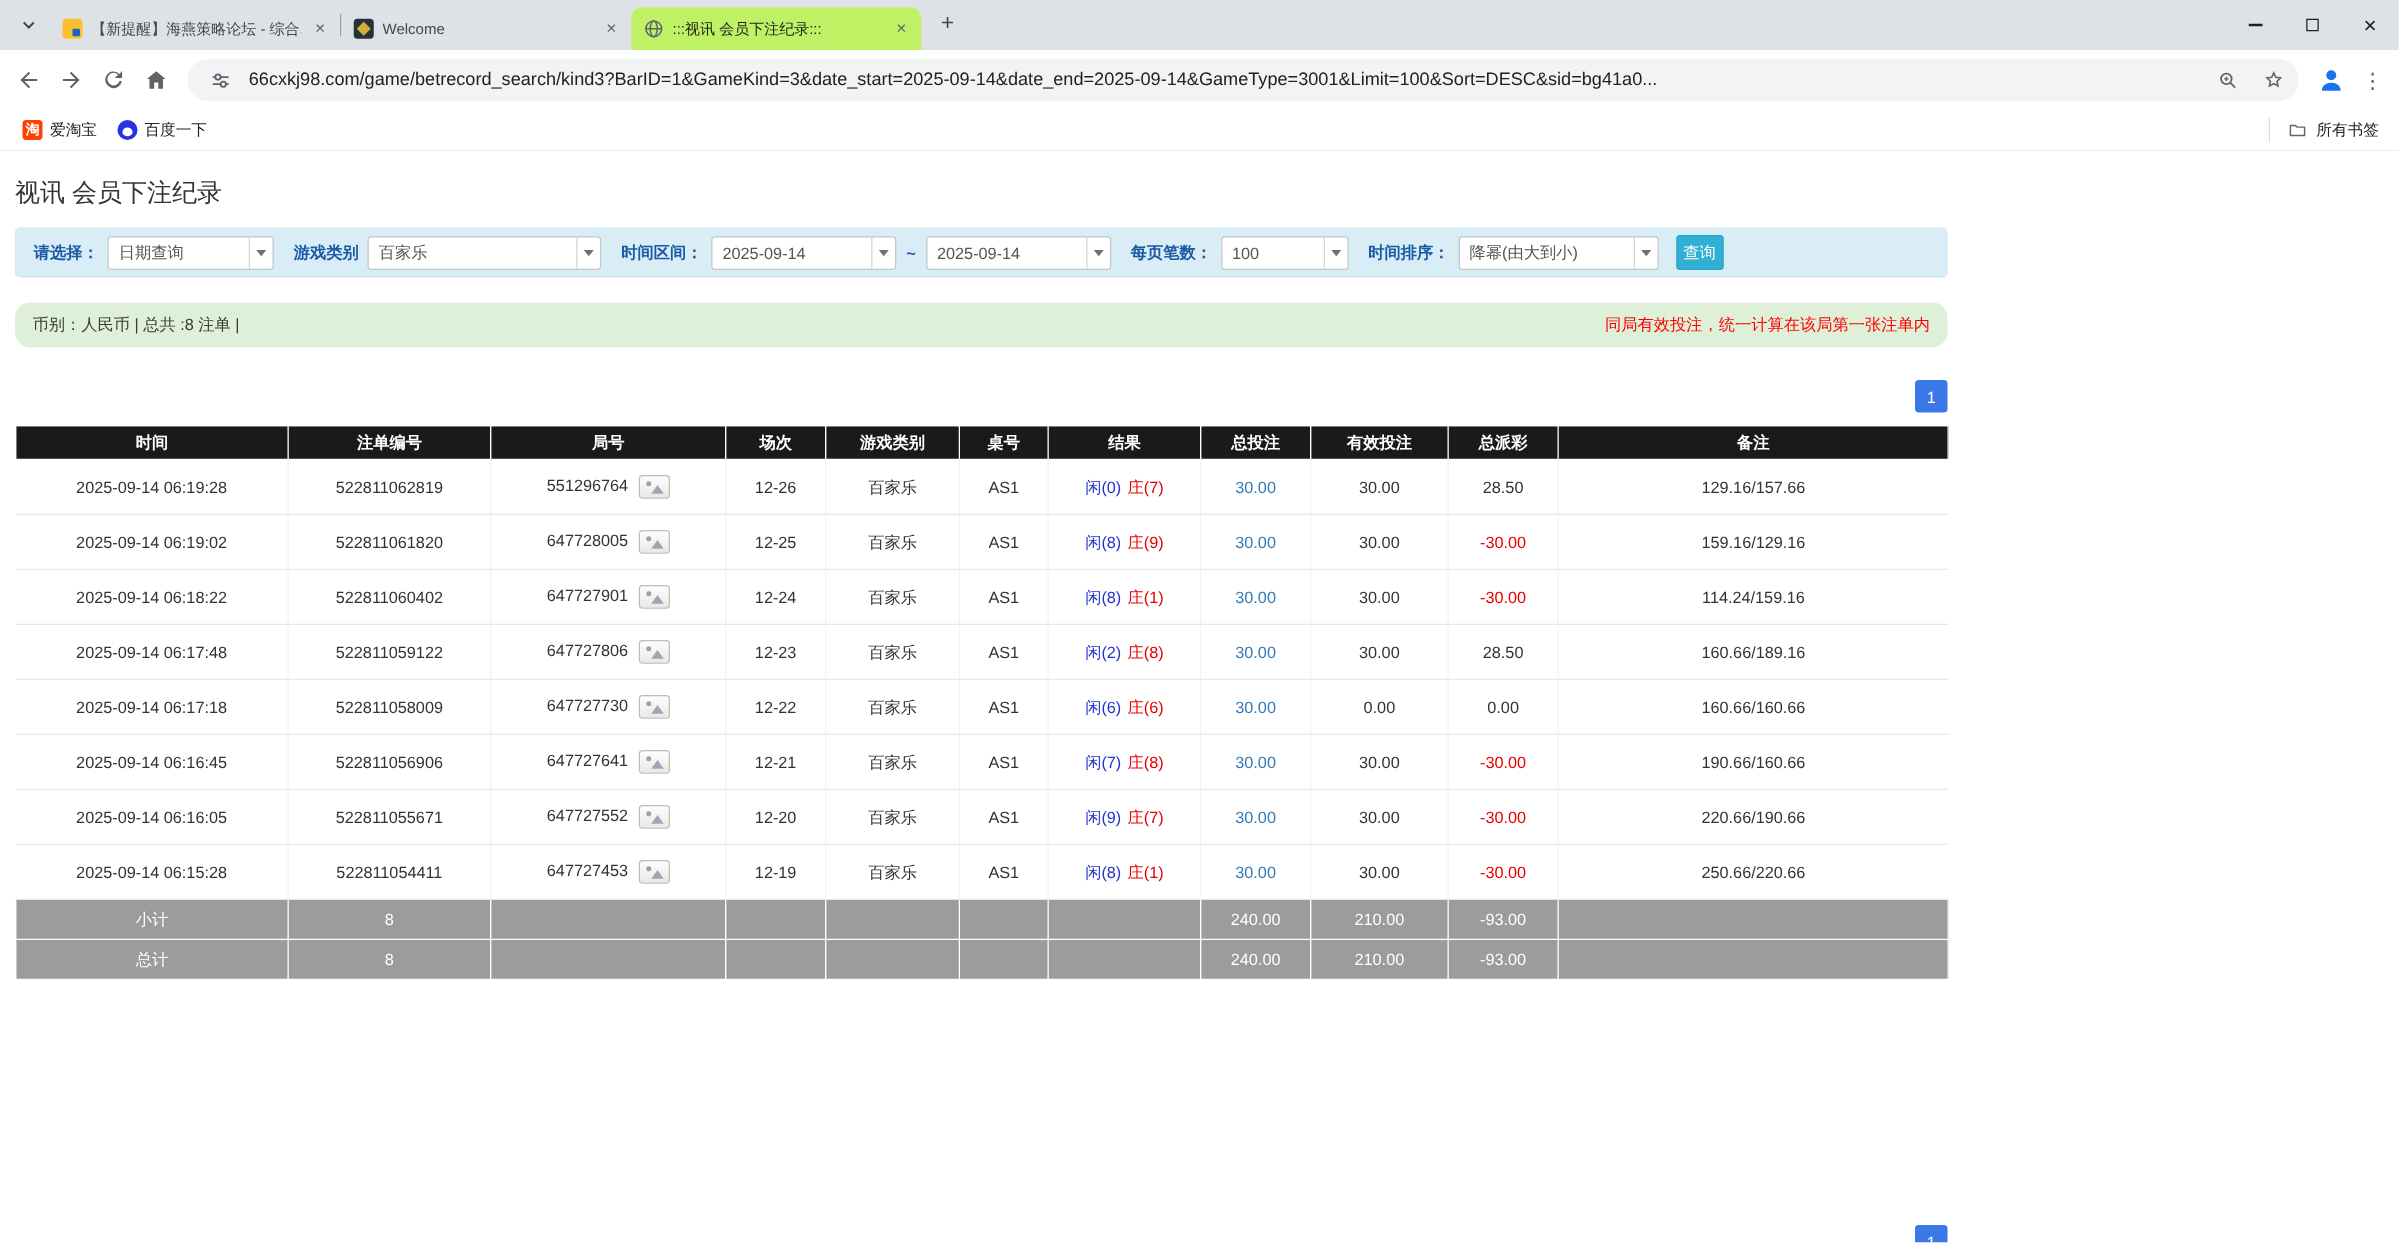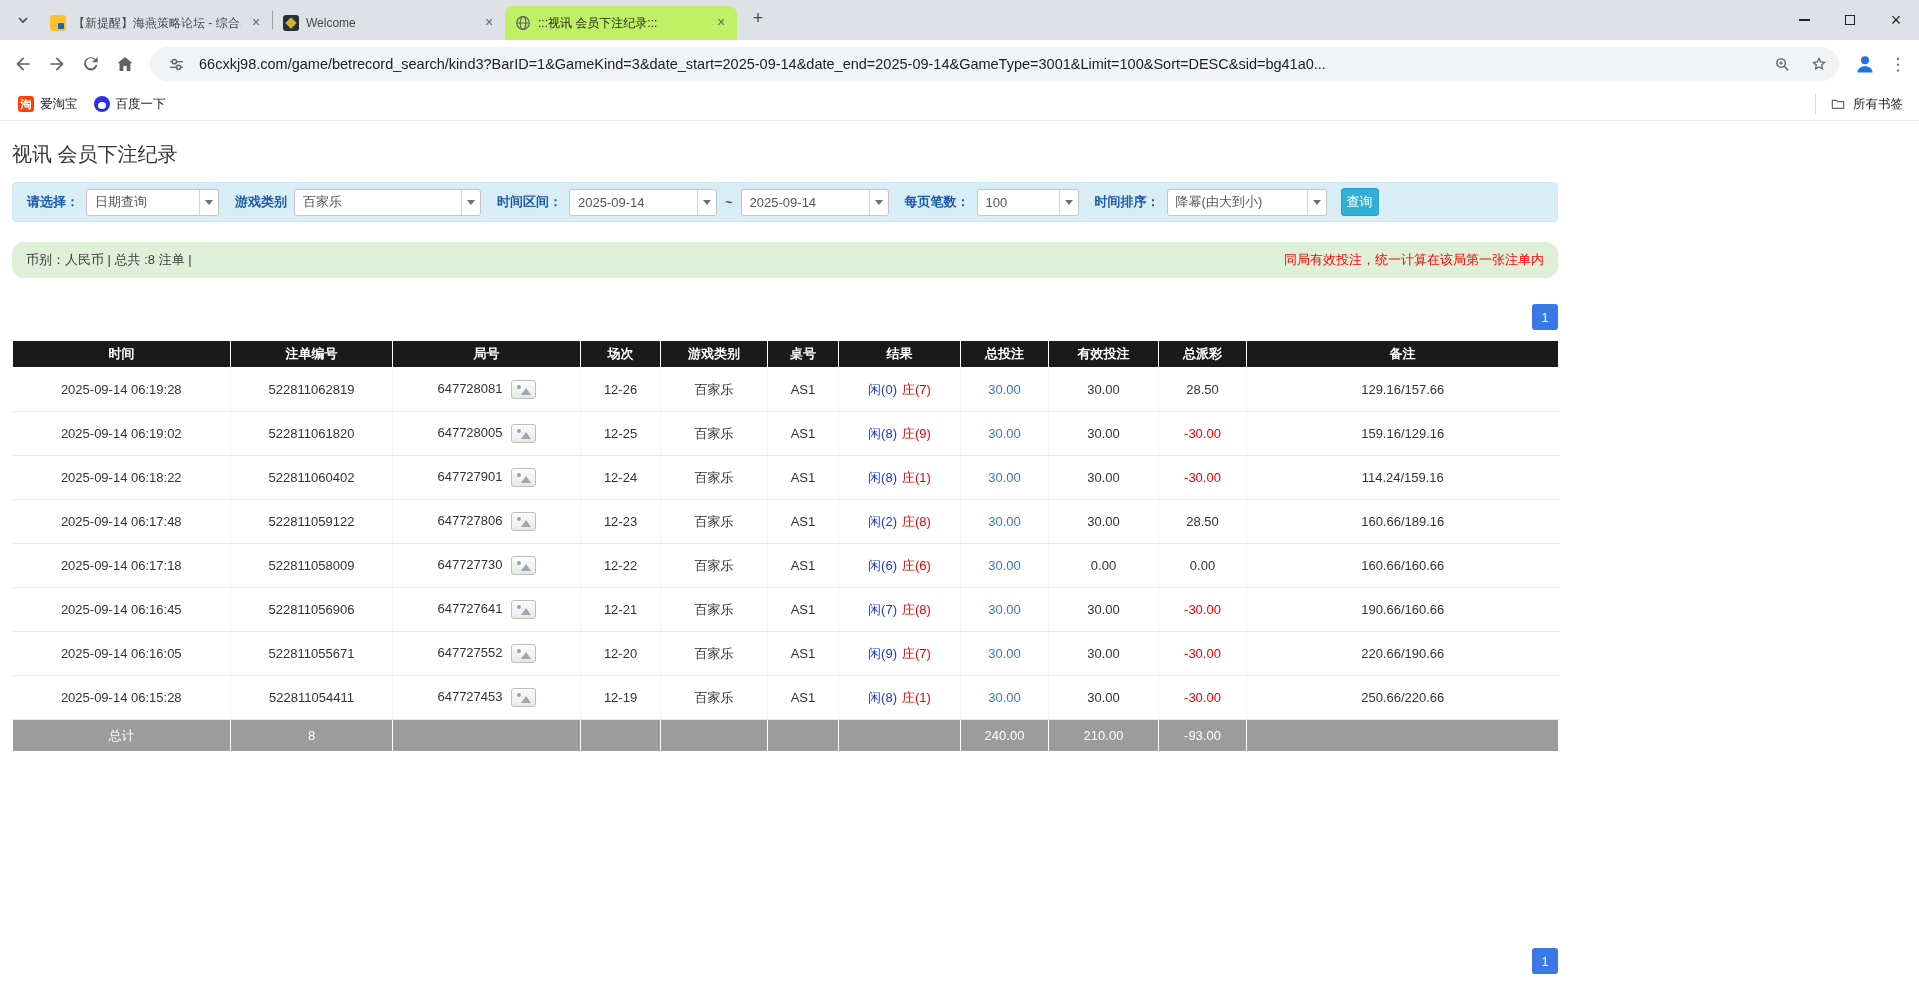--- a/index.html
+++ b/index.html
@@ -306,21 +306,21 @@
             <th>总投注</th>
             <th>有效投注</th>
             <th>总派彩</th>
             <th>备注</th>
           </tr>
       </thead>
       <tbody id="body-rows">
           <tr>
             <td>2025-09-14 06:19:28</td>
             <td>522811062819</td>
-            <td><span>647728081</span><span class="img-icon"></span></td>
+            <td><span>551296764</span><span class="img-icon"></span></td>
             <td>12-26</td>
             <td>百家乐</td>
             <td>AS1</td>
             <td><span class="res-player">闲(0)</span><span class="res-banker">庄(7)</span></td>
             <td><span class="bet-link">30.00</span></td>
             <td>30.00</td>
             <td>28.50</td>
             <td>129.16/157.66</td>
           </tr>
           <tr>
@@ -410,32 +410,45 @@
             <td>AS1</td>
             <td><span class="res-player">闲(8)</span><span class="res-banker">庄(1)</span></td>
             <td><span class="bet-link">30.00</span></td>
             <td>30.00</td>
             <td class="neg">-30.00</td>
             <td>250.66/220.66</td>
           </tr>
         </tbody>
       <tfoot>
         <tr>
-          <td>总计</td>
+          <td>小计</td>
           <td>8</td>
           <td></td>
             <td></td>
             <td></td>
           <td></td>
             <td></td>
           <td class="ft-amt">240.00</td>
           <td class="ft-amt">210.00</td>
           <td class="ft-neg">-93.00</td>
           <td></td>
         </tr>
+        <tr>
+          <td>总计</td>
+          <td>8</td>
+          <td></td>
+            <td></td>
+            <td></td>
+          <td></td>
+            <td></td>
+          <td class="ft-amt">240.00</td>
+          <td class="ft-amt">210.00</td>
+          <td class="ft-neg">-93.00</td>
+          <td></td>
+        </tr>
       </tfoot>
     </table>
 
     <div class="pager-row bottom">
       <div class="page-btn">1</div>
     </div>
   </div>
 </div>
 
 </body></html>

